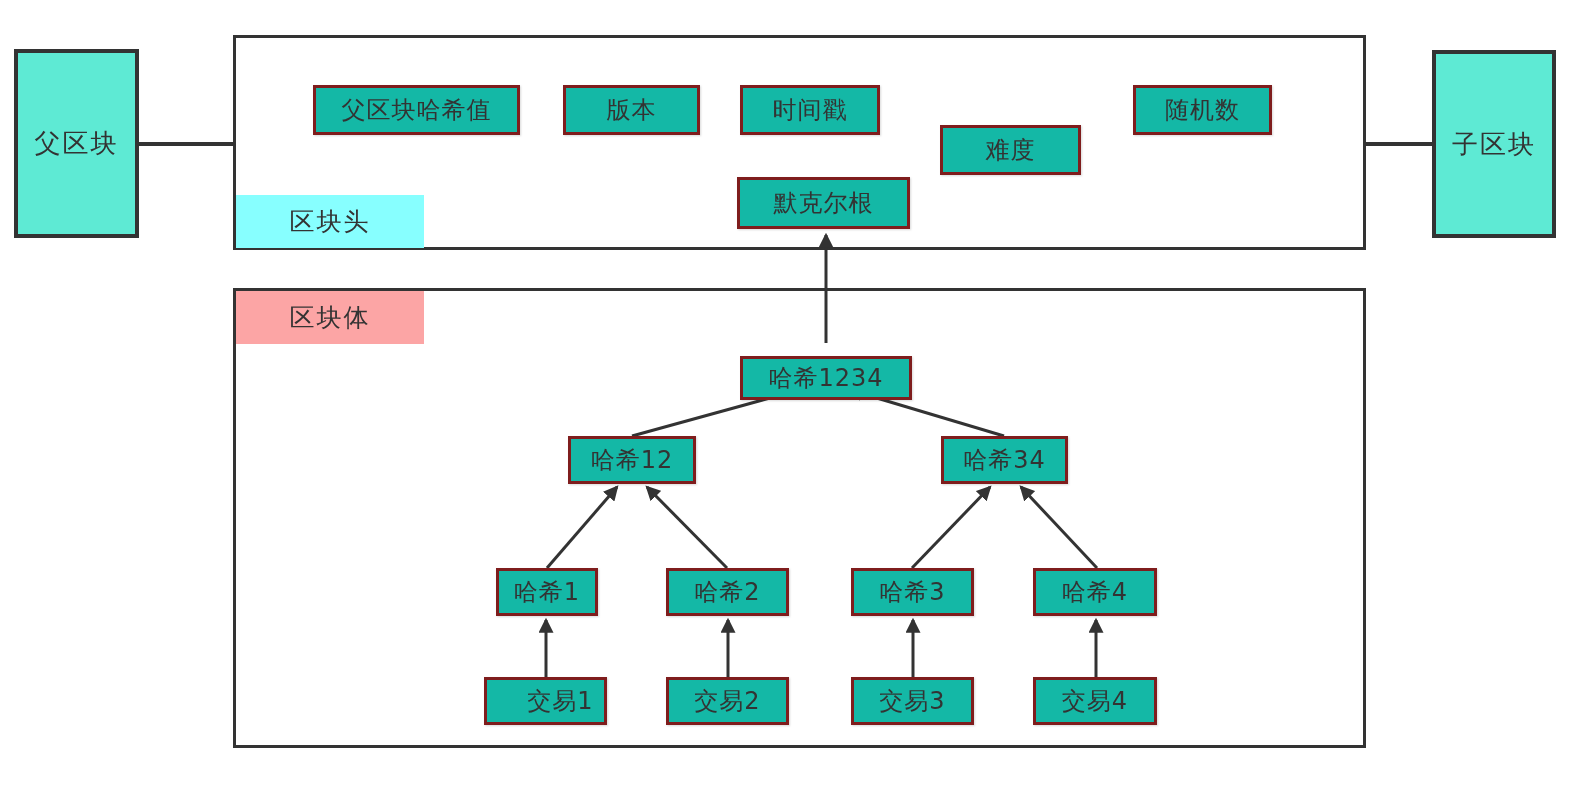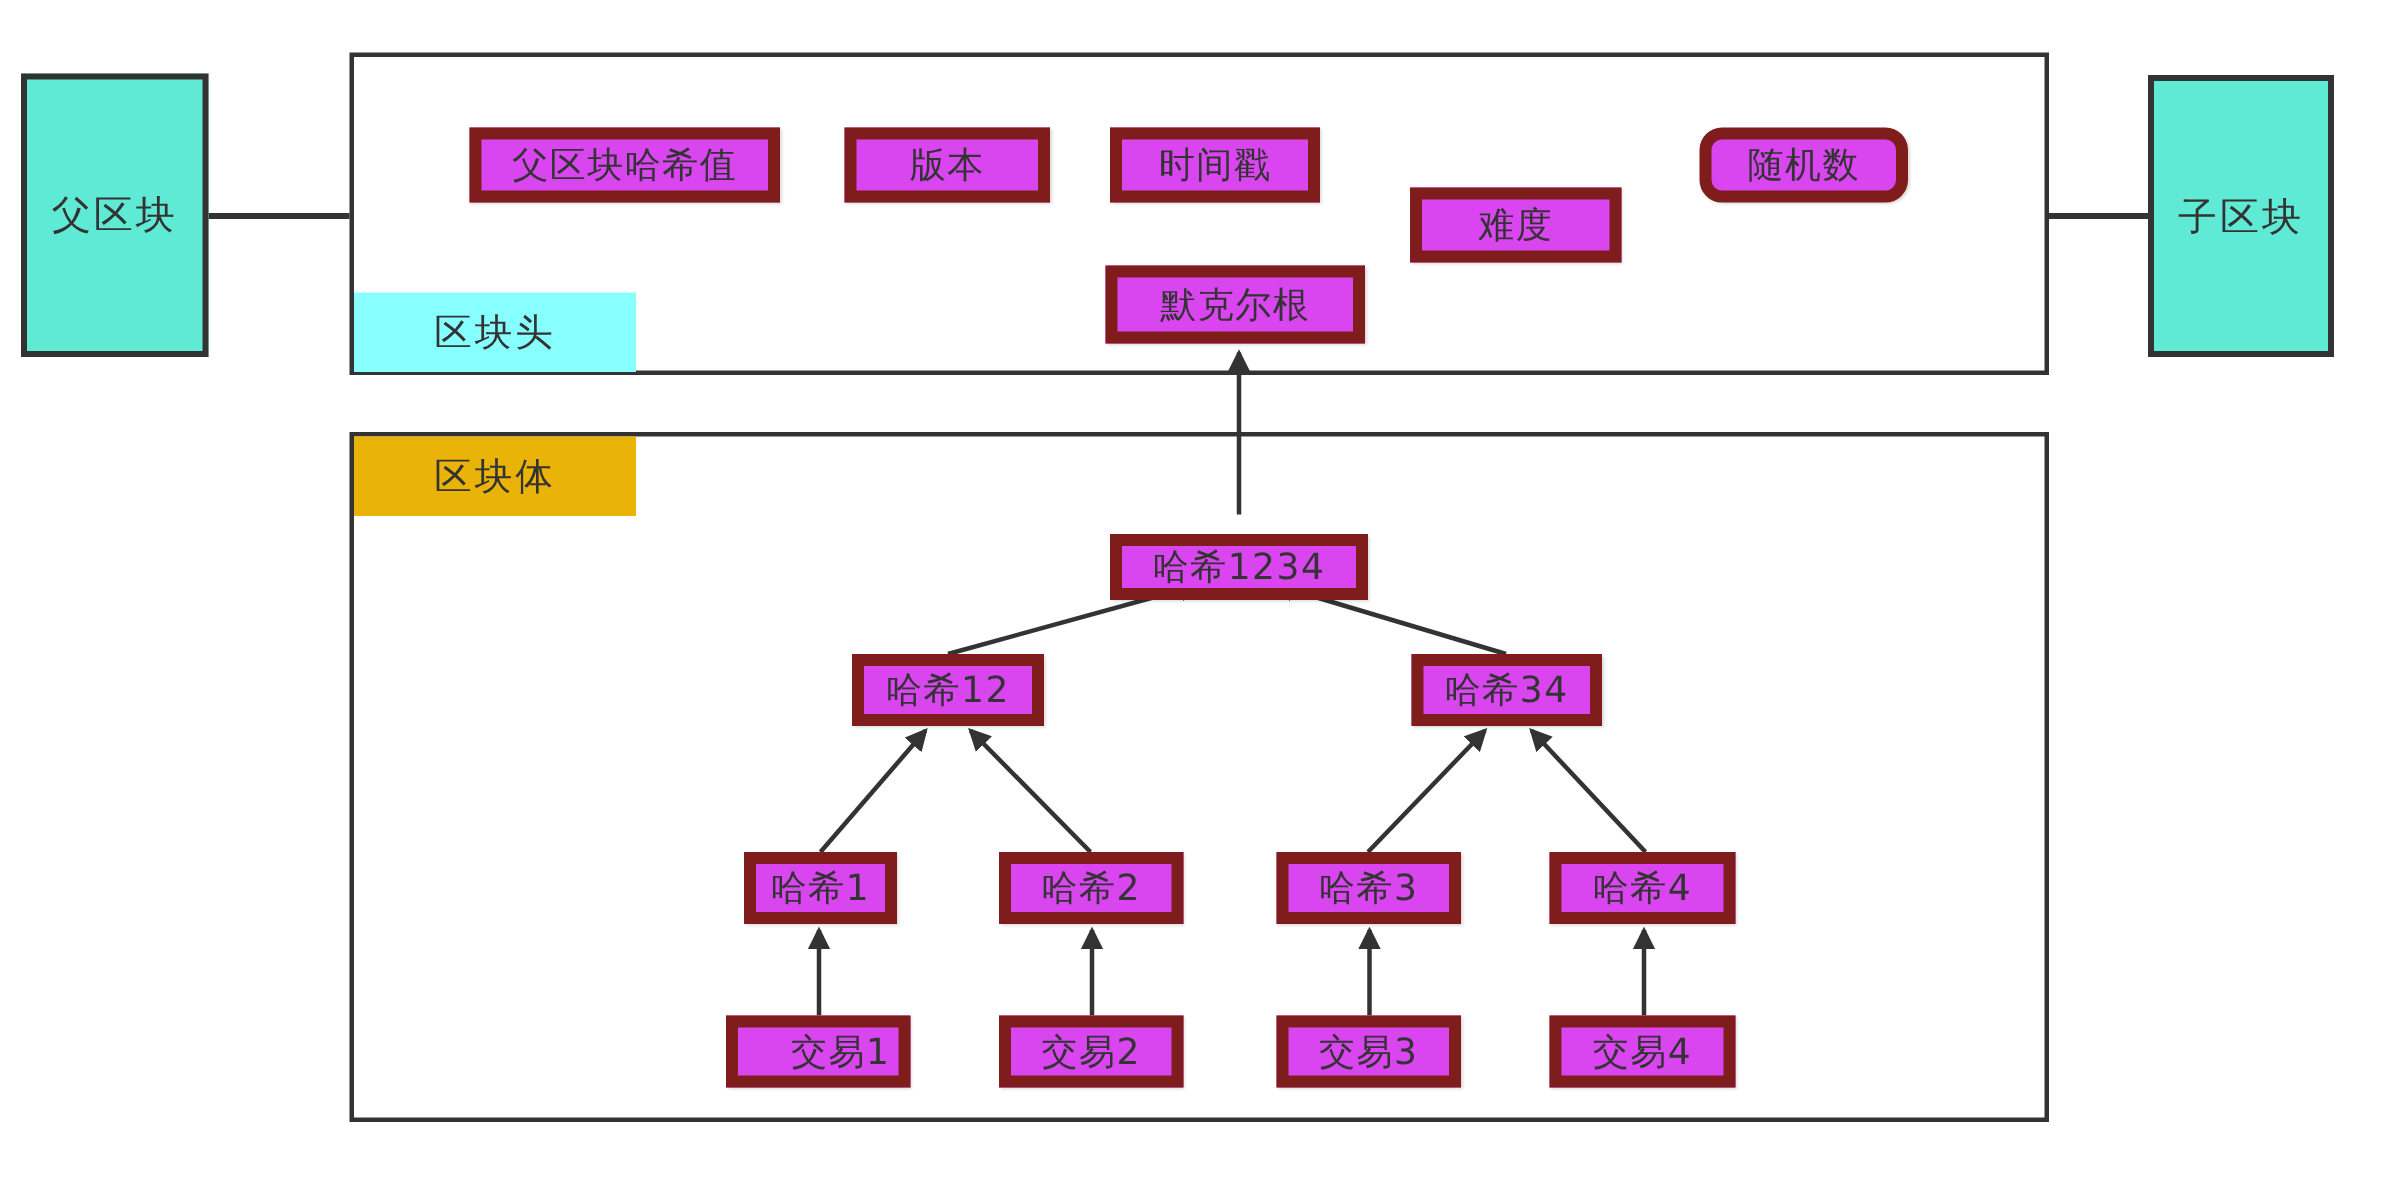--- a/index.html
+++ b/index.html
@@ -30,22 +30,22 @@
     z-index: 3;
     box-sizing: border-box;
     display: flex;
     align-items: center;
     justify-content: center;
     font-size: 26px;
     letter-spacing: 2px;
   }
   .node {
     position: absolute;
-    border: 8px solid #7f1d1d;
-    background: #d946ef;
+    border: 3px solid #7f1d1d;
+    background: #14b8a6;
     z-index: 3;
     box-sizing: border-box;
     display: flex;
     align-items: center;
     justify-content: center;
     font-size: 24px;
     letter-spacing: 1px;
     box-shadow: 1px 1px 2px rgba(0,0,0,0.15);
   }
   .tag {
@@ -104,37 +104,37 @@
   <div class="side-block" style="left:14px; top:49px; width:125px; height:189px;">
     <span>父区块</span>
   </div>
   <div class="side-block" style="left:1432px; top:50px; width:124px; height:188px;">
     <span>子区块</span>
   </div>
 
   <div class="tag" style="left:236px; top:195px; width:188px; height:53px; background:#87ffff;">
     <span>区块头</span>
   </div>
-  <div class="tag" style="left:236px; top:291px; width:188px; height:53px; background:#eab308;">
+  <div class="tag" style="left:236px; top:291px; width:188px; height:53px; background:#fca5a5;">
     <span>区块体</span>
   </div>
 
   <div class="node" style="left:313px; top:85px; width:207px; height:50px;">
     <span>父区块哈希值</span>
   </div>
   <div class="node" style="left:563px; top:85px; width:137px; height:50px;">
     <span>版本</span>
   </div>
   <div class="node" style="left:740px; top:85px; width:140px; height:50px;">
     <span>时间戳</span>
   </div>
   <div class="node" style="left:940px; top:85px; width:141px; height:50px;margin-top:40px;">
     <span>难度</span>
   </div>
-  <div class="node" style="left:1133px; top:85px; width:139px; height:50px;border-radius:15px;">
+  <div class="node" style="left:1133px; top:85px; width:139px; height:50px;">
     <span>随机数</span>
   </div>
 
   <div class="node" style="left:737px; top:177px; width:173px; height:52px;">
     <span>默克尔根</span>
   </div>
 
   <div class="node" style="left:740px; top:343px; width:172px; height:44px;margin-top:13px;">
     <span>哈希1234</span>
   </div>

